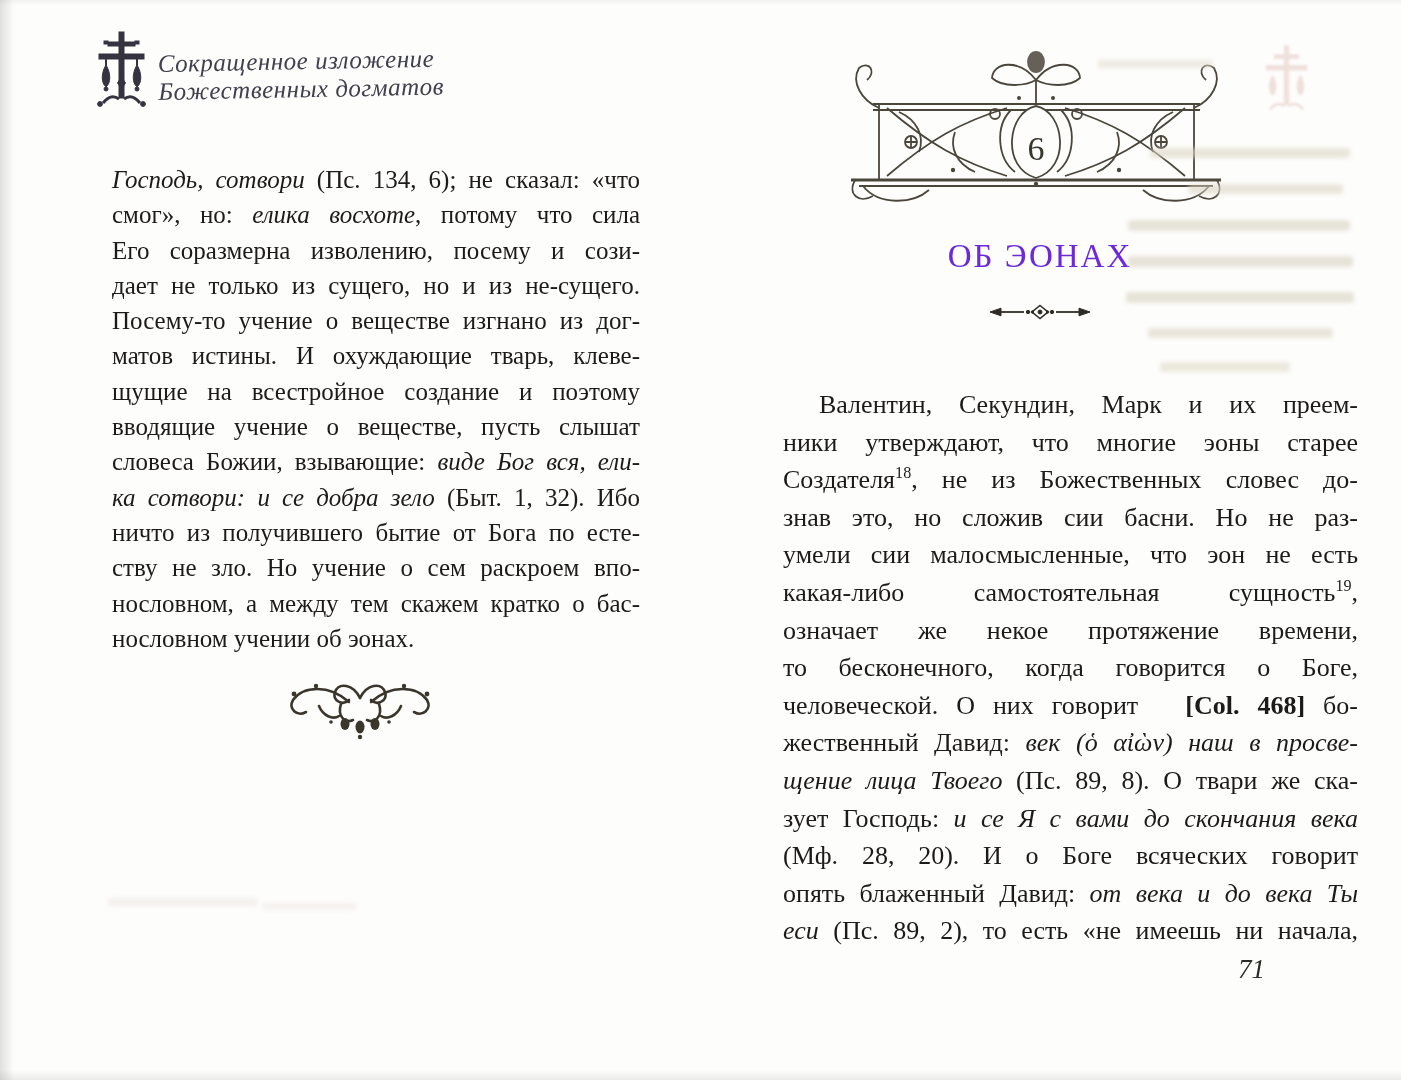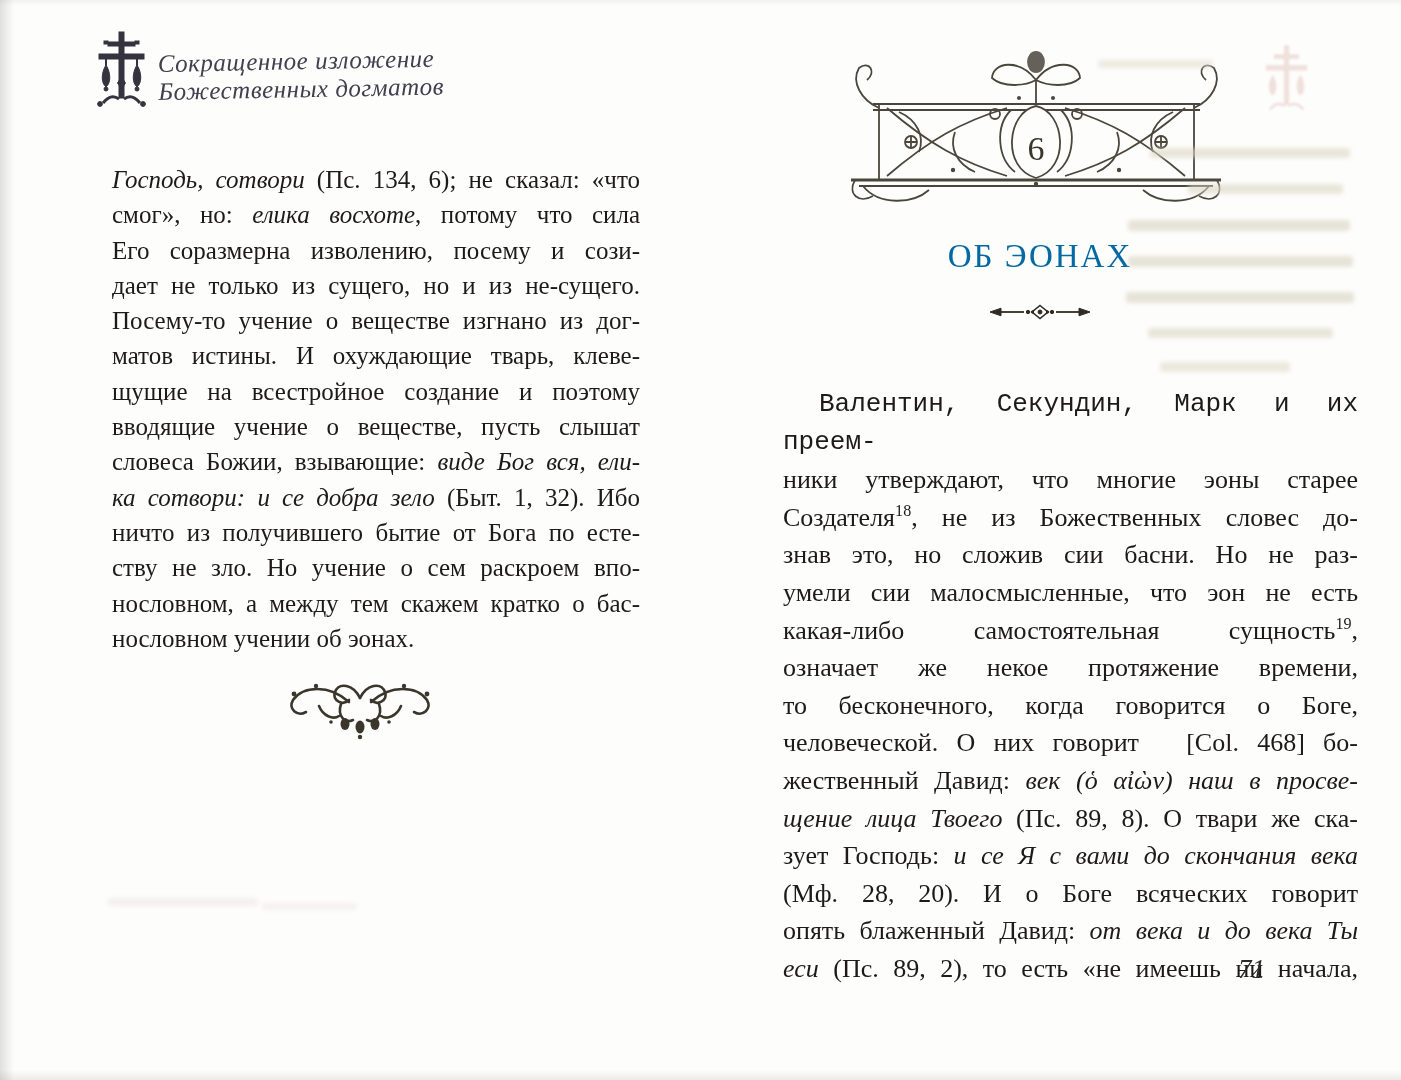--- a/index.html
+++ b/index.html
@@ -22,31 +22,31 @@
     transform:rotate(-1.1deg);}
   .cross-icon{position:absolute;left:93px;top:29px;width:58px;height:80px;}
 
   
   .lp-text{position:absolute;left:112px;top:136px;width:528px;
     font-size:25px;line-height:35.3px;margin-top:26px;}
   .rp-text{position:absolute;left:783px;top:386px;width:575px;
     font-size:26px;line-height:37.6px;}
   .line{text-align:justify;text-align-last:justify;}
   .line.no-just{text-align-last:left;}
-  .line.indent{text-indent:36px;font-family:Liberation Mono, monospace;}
+  .line.indent{text-indent:36px;}
   .it{font-style:italic;}
-  .bd{font-weight:normal;margin-left:29px;}
+  .bd{font-weight:bold;margin-left:29px;}
   sup{font-size:.62em;line-height:0;}
 
   
   .banner{position:absolute;left:843px;top:46px;width:386px;height:168px;}
   .chapter-number{position:absolute;left:843px;top:130px;width:386px;
     text-align:center;font-size:34px;color:#3a362e;}
   .chapter-title{position:absolute;left:760px;top:238px;width:560px;
-    text-align:center;font-size:33px;letter-spacing:2px;color:#0369a1;}
+    text-align:center;font-size:33px;letter-spacing:2px;color:#6d28d9;}
   .divider{position:absolute;left:990px;top:303px;width:100px;height:18px;}
   .vignette{position:absolute;left:283px;top:676px;width:155px;height:64px;}
   .page-number{position:absolute;left:1238px;top:954px;font-style:italic;
     font-size:27px;color:#2b2a25;}
 
   
   .ghost{position:absolute;filter:blur(2.2px);border-radius:3px;opacity:.6;}
   .ghost-cross{position:absolute;left:1261px;top:33px;width:52px;height:92px;
     opacity:.45;filter:blur(1.2px);}
 </style>

